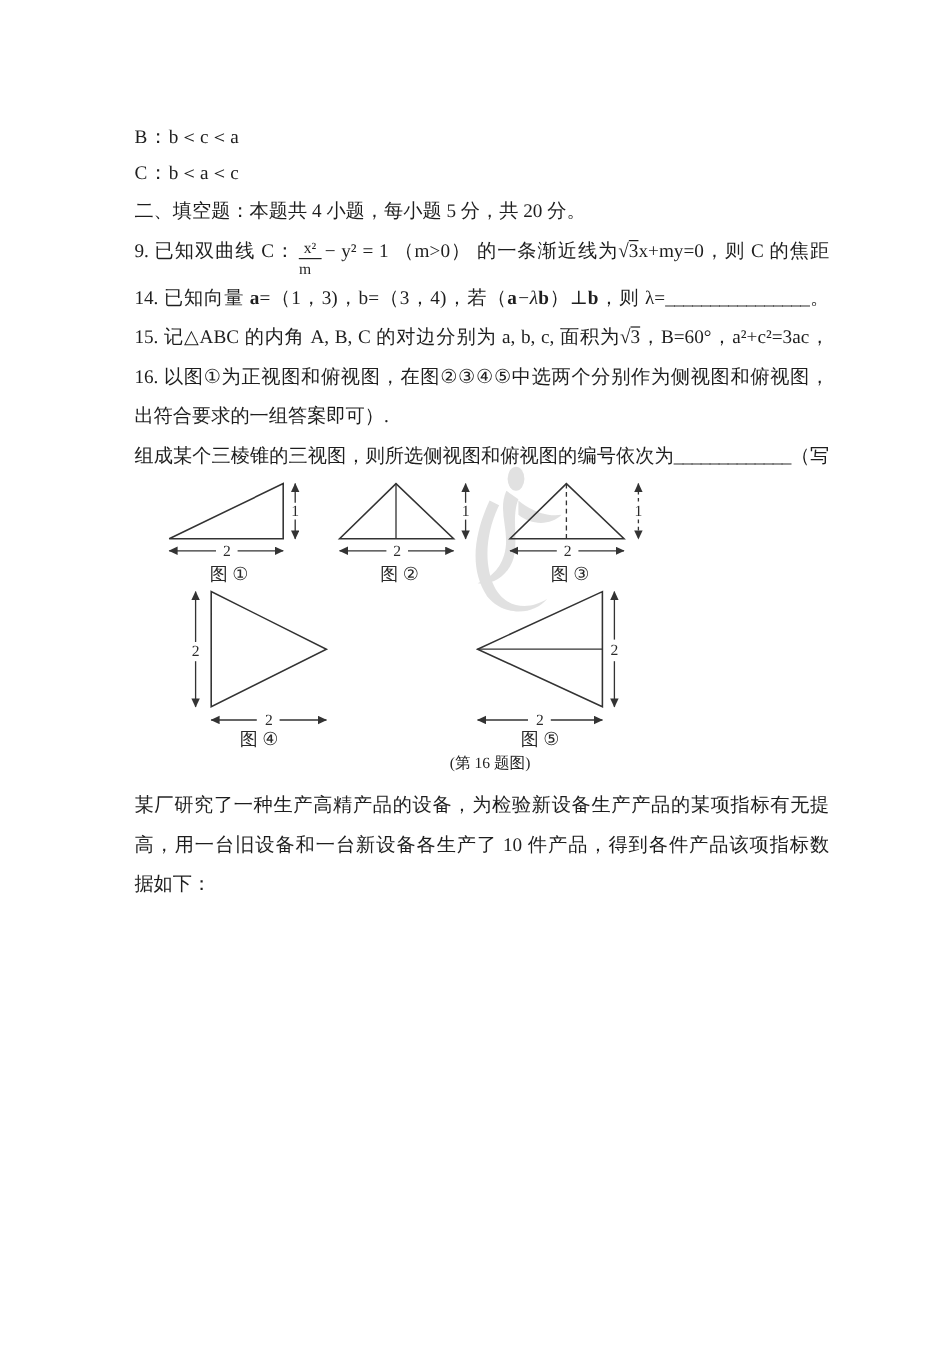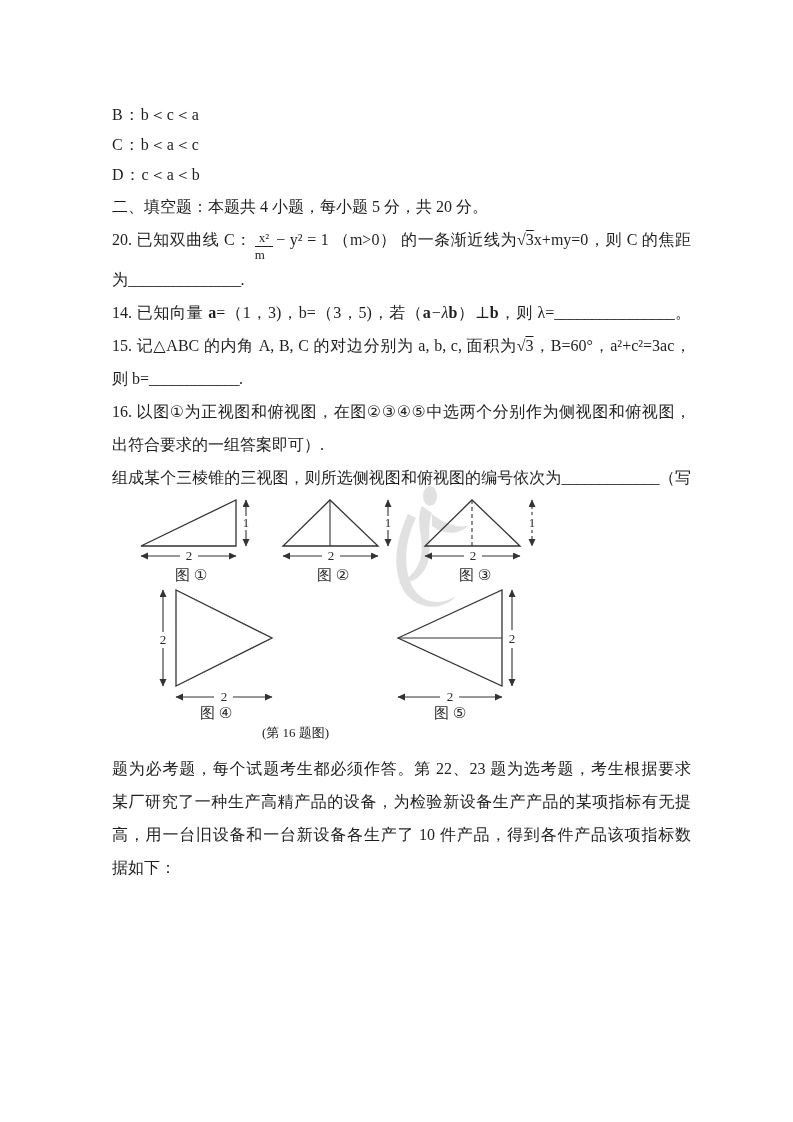--- a/index.html
+++ b/index.html
@@ -25,42 +25,39 @@
   .frac{display:inline-block;vertical-align:-0.9em;margin:0 3px;line-height:normal;}
   .fnum{display:block;font-size:13px;line-height:16px;border-bottom:1px solid #222;padding:0 4px;}
   .fden{display:block;font-size:13px;line-height:16px;}
   .sqa{text-decoration:overline;}
   
   .fig-block{position:relative;height:258px;}
   .fig-block svg{position:absolute;overflow:visible;}
   .fig-block svg text{font-family:"Liberation Serif","DejaVu Sans",serif;fill:#2a2a2a;}
   .dim-label{font-size:13px;}
   .fig-label{font-size:15px;}
-  .caption{position:absolute;left:150px;top:230px;width:180px;text-align:left;font-size:13px;line-height:18px;color:#222;}
+  .caption{position:absolute;left:150px;top:230px;width:180px;text-align:right;font-size:13px;line-height:18px;color:#222;}
   .wm{position:absolute;left:262px;top:-14px;}
   .s3{margin-top:12px;}
 </style>
 </head>
 <body>
 
 <div class="content">
 
   <p class="ln opt">B：b＜c＜a</p>
   <p class="ln opt">C：b＜a＜c</p>
-  <p class="ln opt">D：c＜a＜b</p>
 
   <p class="ln">二、填空题：本题共 4 小题，每小题 5 分，共 20 分。</p>
 
-  <p class="ln full"><span>20. 已知双曲线 C：</span><span class="frac"><span class="fnum">x²</span><span class="fden">m</span></span><span>− y² = 1 （m&gt;0） 的一条渐近线为</span><span class="sqrt"><span>√</span><span class="sqa">3</span></span><span>x+my=0，则 C 的焦距</span></p>
-  <p class="ln"><span>为</span><span class="blank">_______________</span><span>.</span></p>
+  <p class="ln full"><span>9. 已知双曲线 C：</span><span class="frac"><span class="fnum">x²</span><span class="fden">m</span></span><span>− y² = 1 （m&gt;0） 的一条渐近线为</span><span class="sqrt"><span>√</span><span class="sqa">3</span></span><span>x+my=0，则 C 的焦距</span></p>
 
-  <p class="ln full"><span>14. 已知向量 </span><span class="vec">a</span><span>=（1，3)，b=（3，5)，若（</span><span class="vec">a</span><span class="lam">−λ</span><span class="vec">b</span><span>）⊥</span><span class="vec">b</span><span>，则 λ=</span><span class="blank">________________</span><span>。</span></p>
+  <p class="ln full"><span>14. 已知向量 </span><span class="vec">a</span><span>=（1，3)，b=（3，4)，若（</span><span class="vec">a</span><span class="lam">−λ</span><span class="vec">b</span><span>）⊥</span><span class="vec">b</span><span>，则 λ=</span><span class="blank">________________</span><span>。</span></p>
 
   <p class="ln full"><span>15. 记△ABC 的内角 A, B, C 的对边分别为 a, b, c, 面积为</span><span class="sqrt"><span>√</span><span class="sqa">3</span></span><span>，B=60°，a²+c²=3ac，</span></p>
-  <p class="ln"><span>则 b=</span><span class="blank">____________</span><span>.</span></p>
 
   <p class="ln full">16. 以图①为正视图和俯视图，在图②③④⑤中选两个分别作为侧视图和俯视图，</p>
   <p class="ln">出符合要求的一组答案即可）.</p>
   <p class="ln full"><span>组成某个三棱锥的三视图，则所选侧视图和俯视图的编号依次为</span><span class="blank">_____________</span><span>（写</span></p>
 
   <div class="fig-block">
 
     <svg width="0" height="0" style="position:absolute">
       <defs>
         <marker id="ah" markerWidth="9" markerHeight="8" refX="7" refY="3.5" orient="auto-start-reverse" markerUnits="userSpaceOnUse">
@@ -132,19 +129,18 @@
       <text class="dim-label" x="122" y="57" text-anchor="middle">2</text>
       <line x1="8" y1="111" x2="50" y2="111" stroke="#333" stroke-width="1.1" marker-start="url(#ah)"></line>
       <line x1="69" y1="111" x2="112" y2="111" stroke="#333" stroke-width="1.1" marker-end="url(#ah)"></line>
       <text class="dim-label" x="60" y="115" text-anchor="middle">2</text>
       <text class="fig-label" x="60" y="132" text-anchor="middle">图 ⑤</text>
     </svg>
 
     <div class="caption">(第 16 题图)</div>
   </div>
 
-  <p class="ln full">题为必考题，每个试题考生都必须作答。第 22、23 题为选考题，考生根据要求</p>
 
   <p class="ln full">某厂研究了一种生产高精产品的设备，为检验新设备生产产品的某项指标有无提</p>
   <p class="ln full">高，用一台旧设备和一台新设备各生产了 10 件产品，得到各件产品该项指标数</p>
   <p class="ln">据如下：</p>
 
 </div>
 
 </body></html>

